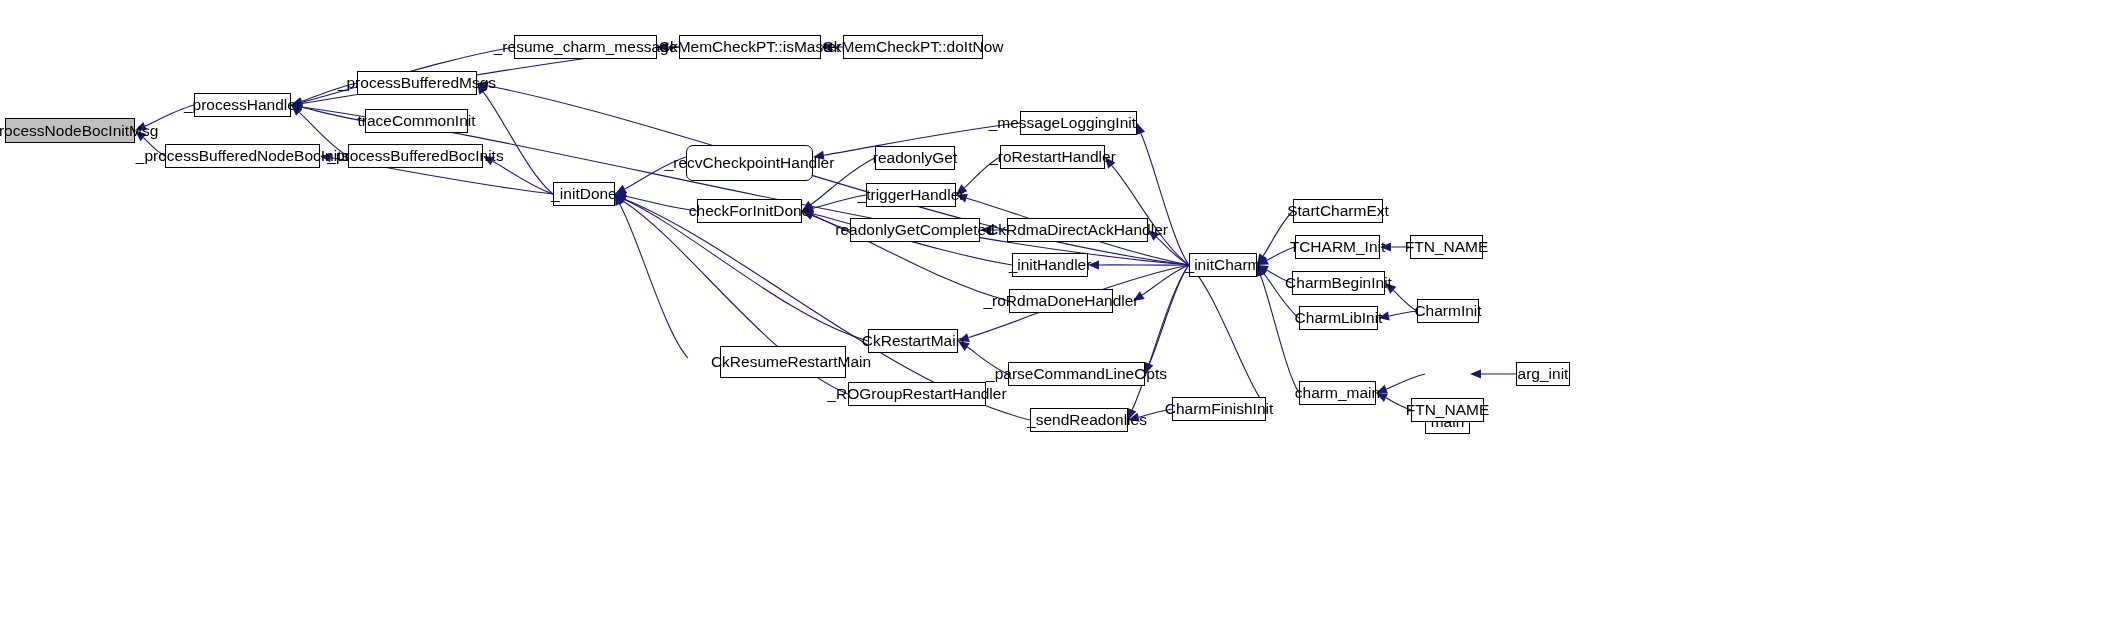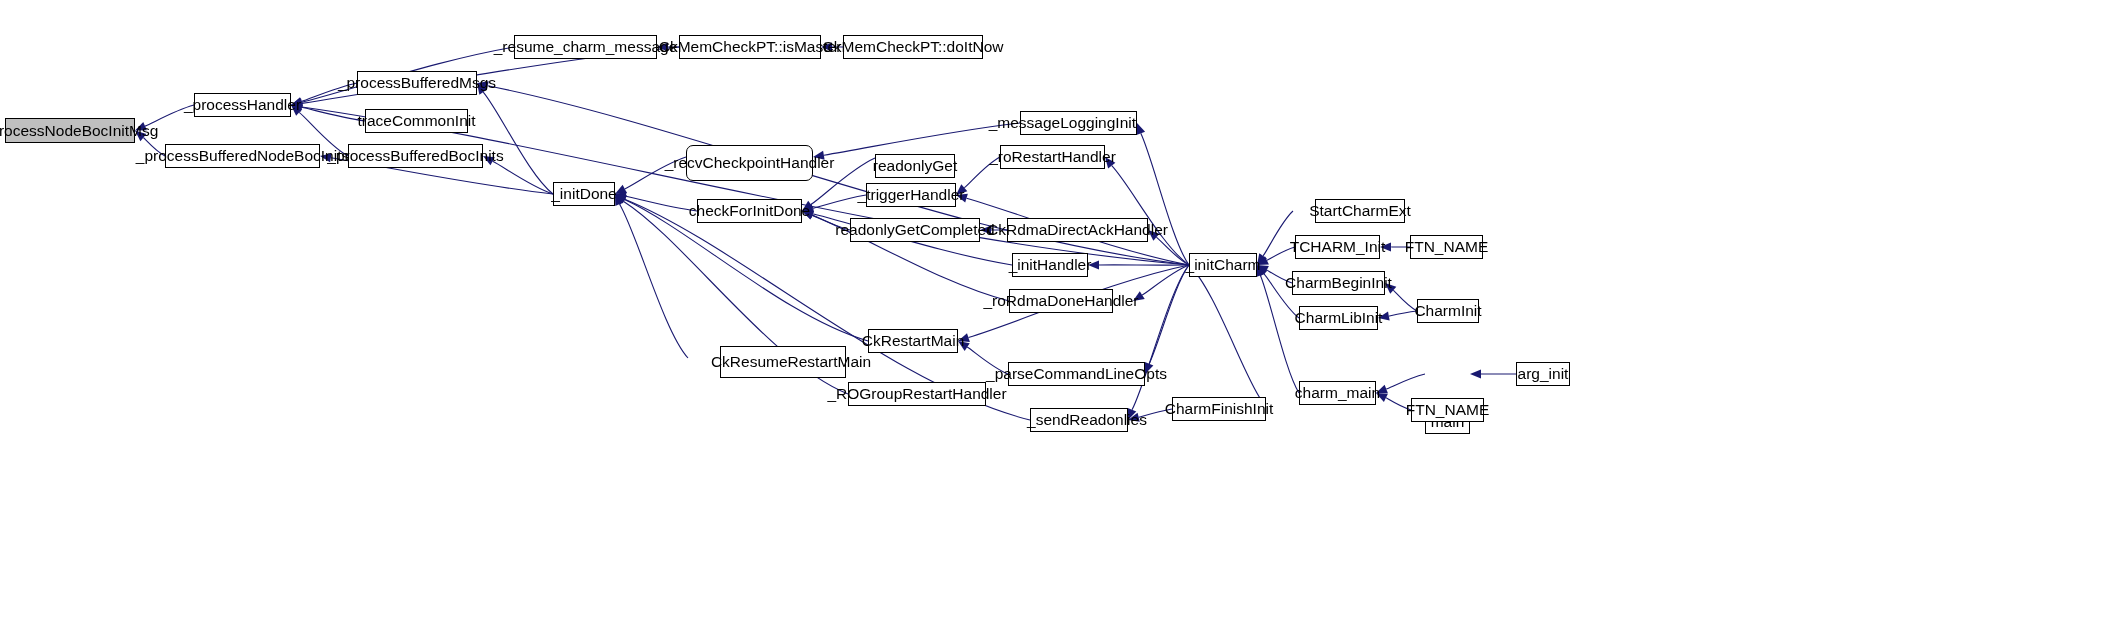--- a/index.html
+++ b/index.html
@@ -181,21 +181,21 @@
       </div>
       <div class="node" style="left: 553px; top: 182px; width: 62px; height: 24px;">
         <span>_initDone</span>
       </div>
       <div class="node" style="left: 686px; top: 145px; width: 127px; height: 36px; border-radius: 7px;">
         <span>_recvCheckpointHandler</span>
       </div>
       <div class="node" style="left: 697px; top: 199px; width: 105px; height: 24px;">
         <span>checkForInitDone</span>
       </div>
-      <div class="node" style="left: 875px; top: 146px; width: 80px; height: 24px; margin-top: 8px;">
+      <div class="node" style="left: 875px; top: 146px; width: 80px; height: 24px;">
         <span>readonlyGet</span>
       </div>
       <div class="node" style="left: 866px; top: 183px; width: 90px; height: 24px;">
         <span>_triggerHandler</span>
       </div>
       <div class="node" style="left: 850px; top: 218px; width: 130px; height: 24px;">
         <span>readonlyGetCompleted</span>
       </div>
       <div class="node" style="left: 1020px; top: 111px; width: 117px; height: 24px; justify-content: flex-end;">
         <span>_messageLoggingInit</span>
@@ -226,21 +226,21 @@
       </div>
       <div class="node" style="left: 1030px; top: 408px; width: 98px; height: 24px; padding-left: 16px;">
         <span>_sendReadonlies</span>
       </div>
       <div class="node" style="left: 1172px; top: 397px; width: 94px; height: 24px;">
         <span>CharmFinishInit</span>
       </div>
       <div class="node" style="left: 1189px; top: 253px; width: 68px; height: 24px;">
         <span>_initCharm</span>
       </div>
-      <div class="node" style="left: 1293px; top: 199px; width: 90px; height: 24px; margin-left: 22px;">
+      <div class="node" style="left: 1293px; top: 199px; width: 90px; height: 24px;">
         <span>StartCharmExt</span>
       </div>
       <div class="node" style="left: 1295px; top: 235px; width: 85px; height: 24px;">
         <span>TCHARM_Init</span>
       </div>
       <div class="node" style="left: 1292px; top: 271px; width: 93px; height: 24px;">
         <span>CharmBeginInit</span>
       </div>
       <div class="node" style="left: 1299px; top: 306px; width: 79px; height: 24px; justify-content: center;">
         <span>CharmLibInit</span>

